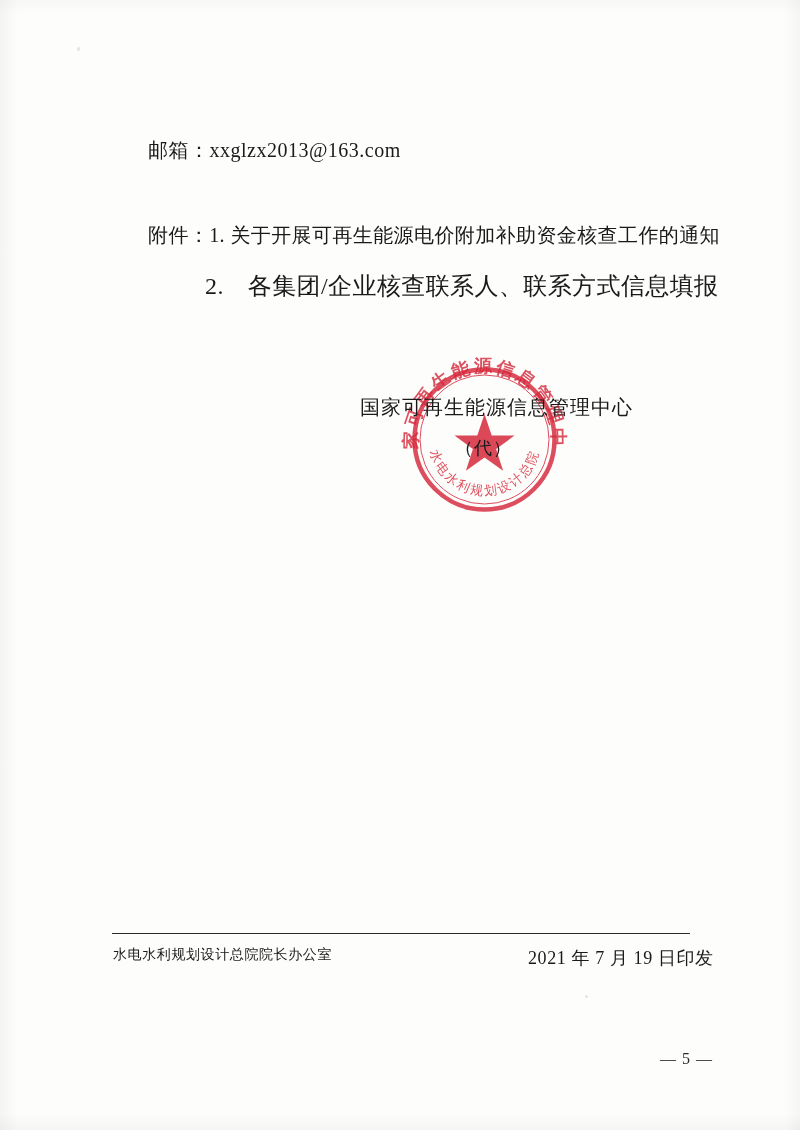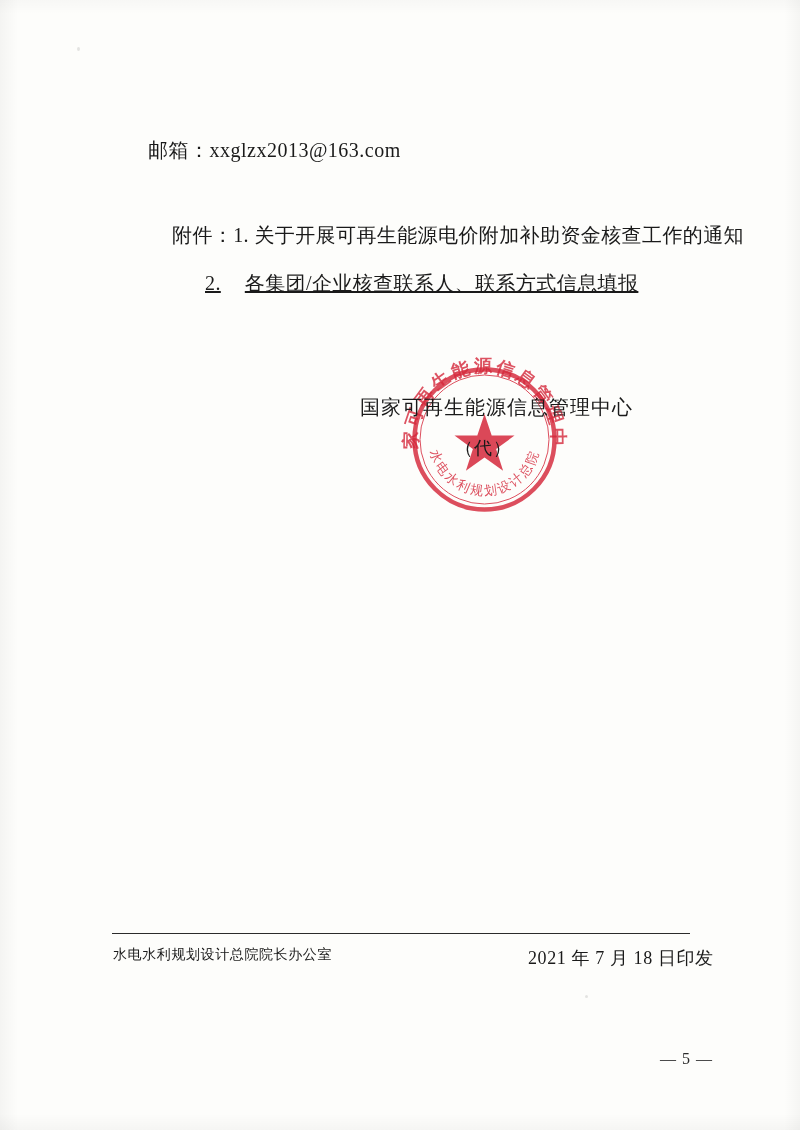--- a/index.html
+++ b/index.html
@@ -51,28 +51,26 @@
   }
   #email-line .mono {
     font-family: "Liberation Serif", serif;
   }
   
   #attachment-line-1 {
     left: 148px;
     top: 222px;
     font-size: 20px;
     letter-spacing: 0.4px;
-    margin-left: 24px;
   }
   #attachment-line-2 {
     left: 205px;
     top: 270px;
-    font-size: 20px;
+    font-size: 24px;
     letter-spacing: 0.4px;
-    text-decoration: underline;
   }
   #attachment-line-2 .num {
     margin-right: 24px;
   }
   
   .sig {
     position: absolute;
     font-size: 20px;
     letter-spacing: 1px;
     text-align: center;
@@ -177,20 +175,20 @@
         </g>
         <polygon opacity="0.85" fill="#d5283b" points="87.5,62 94.7,83.6 117.5,83.6 99.1,97 106.1,118.8 87.5,105.4 68.9,118.8 75.9,97 57.5,83.6 80.3,83.6"></polygon>
       </svg>
     </div>
 
     <div class="sig" id="sig-org">国家可再生能源信息管理中心</div>
     <div class="sig" id="sig-sub">（代）</div>
 
     <div class="footer-rule"></div>
     <div class="line" id="footer-left">水电水利规划设计总院院长办公室</div>
-    <div class="line" id="footer-right">2021 年 7 月 18 日印发</div>
+    <div class="line" id="footer-right">2021 年 7 月 19 日印发</div>
 
     <div id="page-number">— 5 —</div>
 
     <span class="speck" style="left:77px; top:47px; width:3px; height:4px;"></span>
     <span class="speck" style="left:585px; top:995px; width:3px; height:3px;"></span>
   </div>
 </div>
 
 </body></html>

